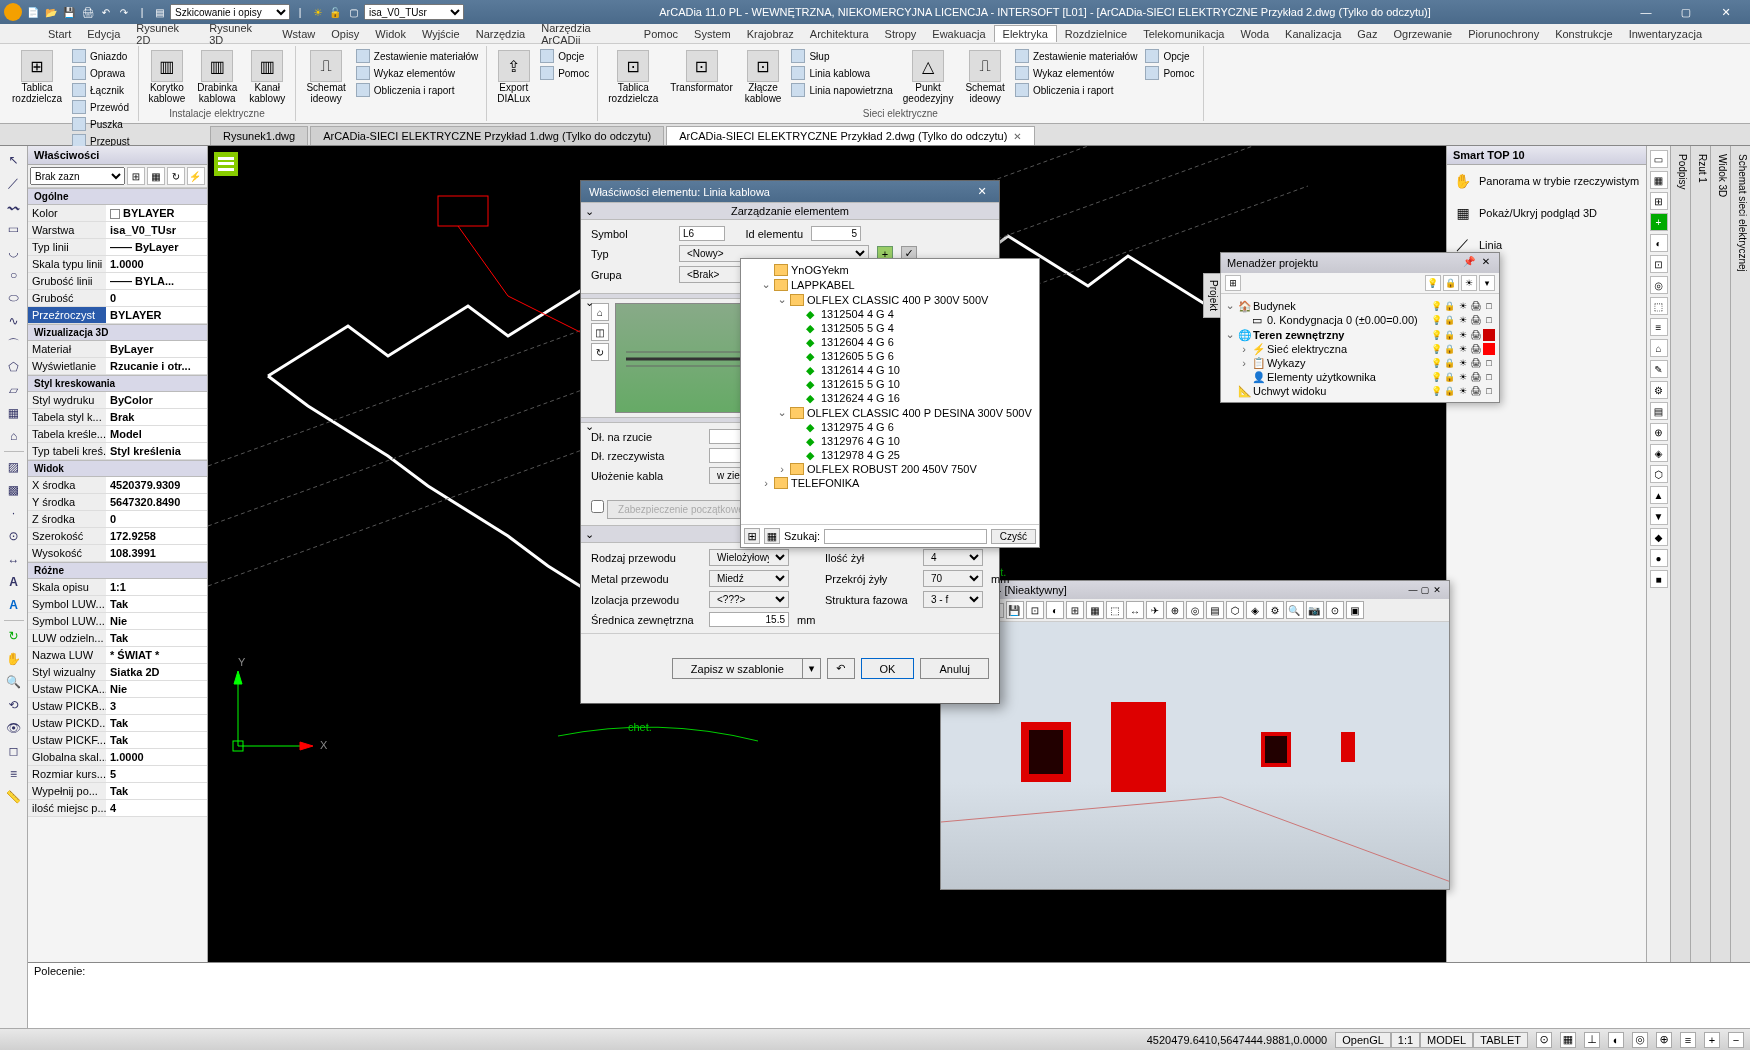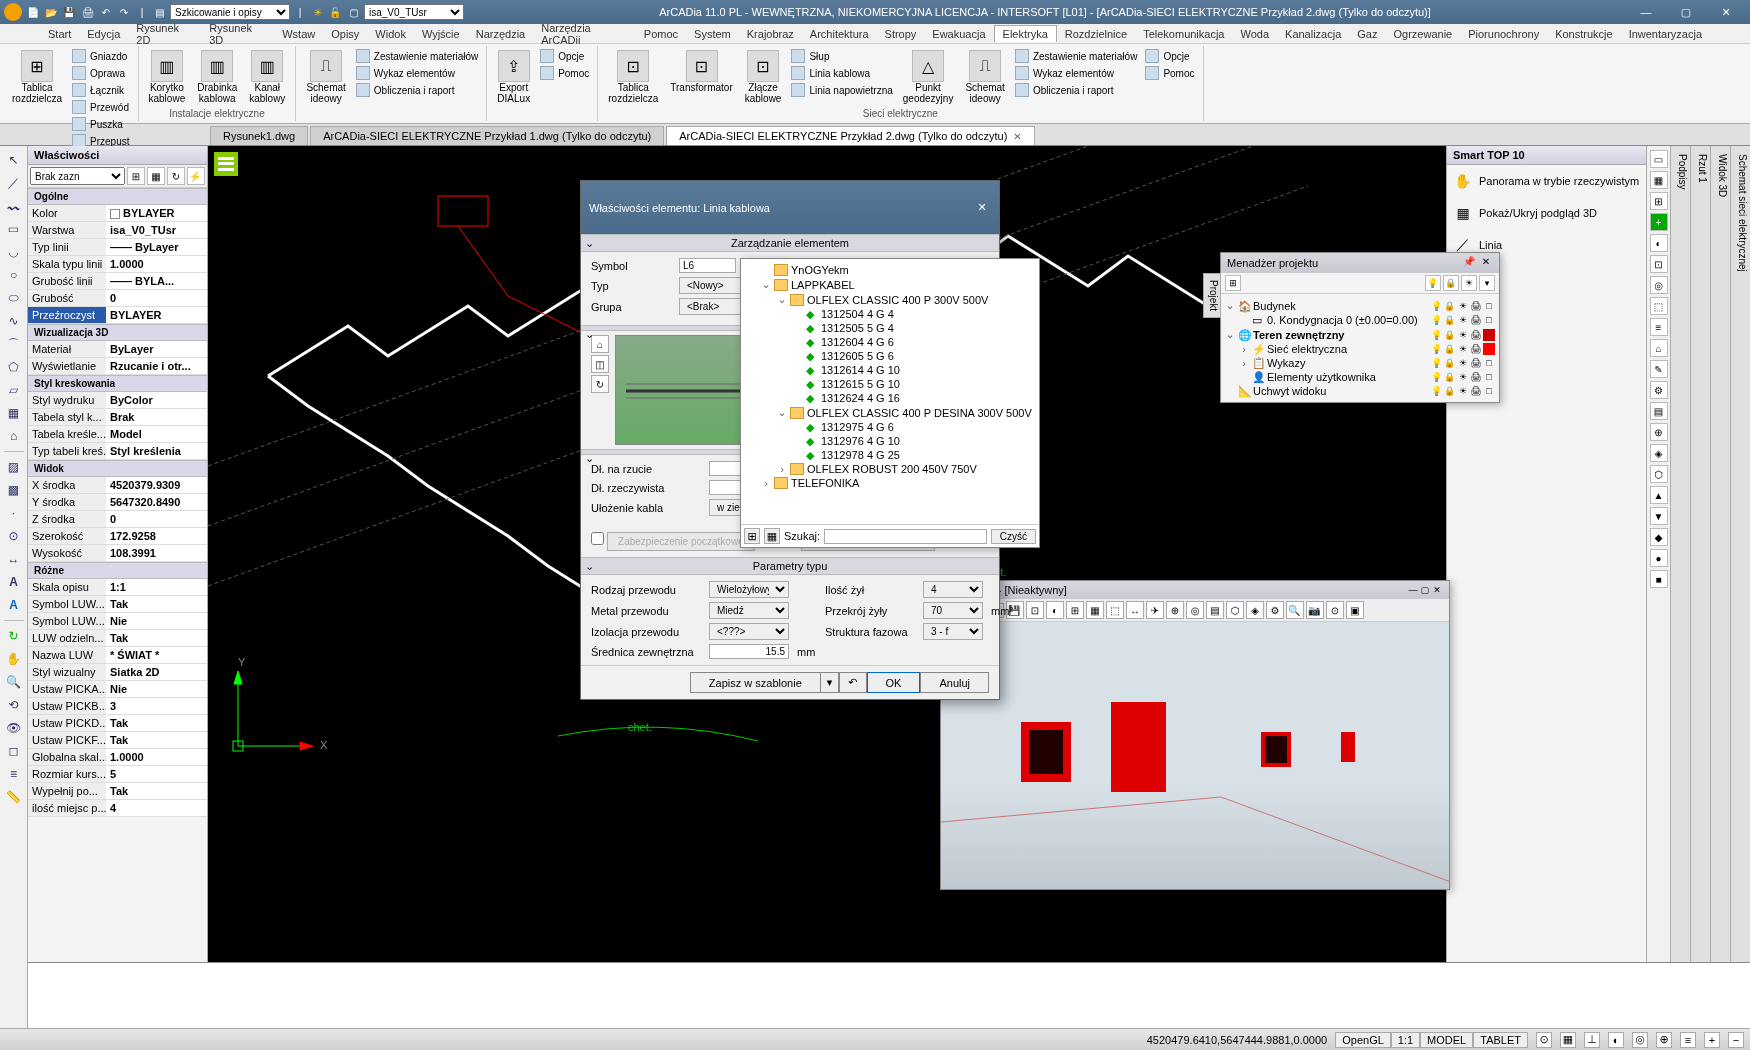--- a/index.html
+++ b/index.html
@@ -86,35 +86,35 @@
 .rpanel .hdr { background: linear-gradient(#e8e8f0, #d0d0e0); padding: 3px 6px; font-weight: bold; font-size: 11px; border-bottom: 1px solid #aaa; }
 .rpanel .item { display: flex; align-items: center; gap: 6px; padding: 6px; cursor: pointer; }
 .rpanel .item .ic { width: 20px; height: 20px; display: inline-flex; align-items: center; justify-content: center; font-size: 14px; }
 
 .rtool { width: 24px; background: #f0f0f0; border-left: 1px solid #aaa; display: flex; flex-direction: column; align-items: center; padding-top: 4px; gap: 3px; }
 .rtool span { width: 18px; height: 18px; border: 1px solid #bbb; background: #fff; cursor: pointer; font-size: 10px; display: inline-flex; align-items: center; justify-content: center; }
 .rtab { width: 20px; background: #e0e0e0; border-left: 1px solid #aaa; writing-mode: vertical-rl; text-orientation: mixed; padding: 8px 2px; font-size: 10px; cursor: pointer; }
 
 
 .dialog { position: absolute; top: 180px; left: 580px; width: 420px; background: #f0f0f0; border: 1px solid #666; box-shadow: 4px 4px 12px rgba(0,0,0,0.4); z-index: 100; }
-.dialog .dtitle { background: linear-gradient(#5a7a9a, #4a6a8a); color: #fff; padding: 20px 8px; display: flex; justify-content: space-between; align-items: center; font-size: 11px; }
+.dialog .dtitle { background: linear-gradient(#5a7a9a, #4a6a8a); color: #fff; padding: 4px 8px; display: flex; justify-content: space-between; align-items: center; font-size: 11px; }
 .dialog .dtitle .x { cursor: pointer; width: 18px; text-align: center; }
 .dialog .dsec { background: #d8d8e0; padding: 2px; text-align: center; font-size: 10px; border-top: 1px solid #bbb; border-bottom: 1px solid #bbb; position: relative; }
 .dialog .dsec .chev { position: absolute; left: 4px; top: 2px; }
 .dialog .dbody { padding: 6px 10px; }
 .dialog .drow { display: flex; align-items: center; gap: 8px; margin-bottom: 4px; font-size: 10px; }
 .dialog .drow label { width: 80px; }
 .dialog .drow input[type=text], .dialog .drow select { border: 1px solid #aaa; padding: 1px 3px; font-size: 10px; }
 .dialog .preview { display: flex; gap: 4px; padding: 4px 10px; }
 .dialog .preview .thumb { width: 180px; height: 110px; background: linear-gradient(#8a8, #6a6); border: 1px solid #888; position: relative; }
 .dialog .preview .side { width: 20px; display: flex; flex-direction: column; gap: 2px; }
 .dialog .preview .side span { width: 18px; height: 18px; border: 1px solid #aaa; background: #fff; cursor: pointer; font-size: 10px; display: flex; align-items: center; justify-content: center; }
 .dialog .dgrid { display: grid; grid-template-columns: 110px 80px 20px 90px 60px 30px; gap: 4px 8px; padding: 6px 10px; align-items: center; font-size: 10px; }
 .dialog .dgrid input, .dialog .dgrid select { border: 1px solid #aaa; padding: 1px 3px; font-size: 10px; width: 100%; }
-.dialog .dfoot { display: flex; justify-content: flex-end; gap: 0; padding: 6px 10px; border-top: 1px solid #ccc; }
+.dialog .dfoot { display: flex; justify-content: flex-end; gap: 6px; padding: 24px 10px; border-top: 1px solid #ccc; }
 .dialog .dfoot button { padding: 3px 18px; font-size: 11px; border: 1px solid #888; background: #eee; cursor: pointer; }
 .dialog .dfoot button.primary { border: 1px solid #06c; }
 .dialog .dfoot .split { display: flex; }
 .dialog .dfoot .split button:first-child { border-right: none; }
 .dialog .dfoot .split button:last-child { padding: 3px 6px; }
 .dialog .dchk { display: flex; gap: 30px; padding: 6px 10px; align-items: center; font-size: 10px; }
 .dialog .dchk button { padding: 3px 10px; font-size: 10px; border: 1px solid #aaa; background: #e8e8e8; }
 
 
 .treepop { position: absolute; top: 258px; left: 740px; width: 300px; height: 290px; background: #fff; border: 1px solid #888; box-shadow: 2px 2px 8px rgba(0,0,0,0.3); z-index: 110; display: flex; flex-direction: column; }
@@ -610,20 +610,21 @@
   </div>
   <div id="rtabs-wrap" style="display:flex">
       <div class="rtab">Podpisy</div>
       <div class="rtab">Rzut 1</div>
       <div class="rtab">Widok 3D</div>
       <div class="rtab">Schemat sieci elektrycznej</div>
     </div>
 </div>
 
 <div class="cmdline-wrap" id="cmdline">
+    <div>Polecenie:</div>
   </div>
 
 <div class="status">
   <div class="spacer"></div>
   <span>4520479.6410,5647444.9881,0.0000</span>
   <span id="status-btns"><span class="btn">OpenGL</span><span class="btn">1:1</span><span class="btn">MODEL</span><span class="btn">TABLET</span></span>
   <span class="ico">⊙</span>
   <span class="ico">▦</span>
   <span class="ico">⊥</span>
   <span class="ico">◐</span>
@@ -636,21 +637,21 @@
 
 <div class="dialog">
   <div class="dtitle">
     <span>Właściwości elementu: Linia kablowa</span>
     <span class="x">✕</span>
   </div>
   <div class="dsec"><span class="chev">⌄</span><span>Zarządzanie elementem</span></div>
   <div class="dbody">
     <div class="drow">
       <label>Symbol</label>
-      <input type="text" style="width: 57px;" value="L6">
+      <input type="text" style="width: 46px;" value="L6">
       <label style="width:70px;text-align:right">Id elementu</label>
       <input type="text" style="width: 50px; text-align: right;" readonly="" value="5">
     </div>
     <div class="drow">
       <label>Typ</label>
       <select style="width:190px"><option>&lt;Nowy&gt;</option></select>
       <span style="width:16px;height:16px;background:#9c6;border:1px solid #696;display:inline-flex;align-items:center;justify-content:center">+</span>
       <span style="width:16px;height:16px;background:#ccc;border:1px solid #999;display:inline-flex;align-items:center;justify-content:center">✓</span>
     </div>
     <div class="drow">

